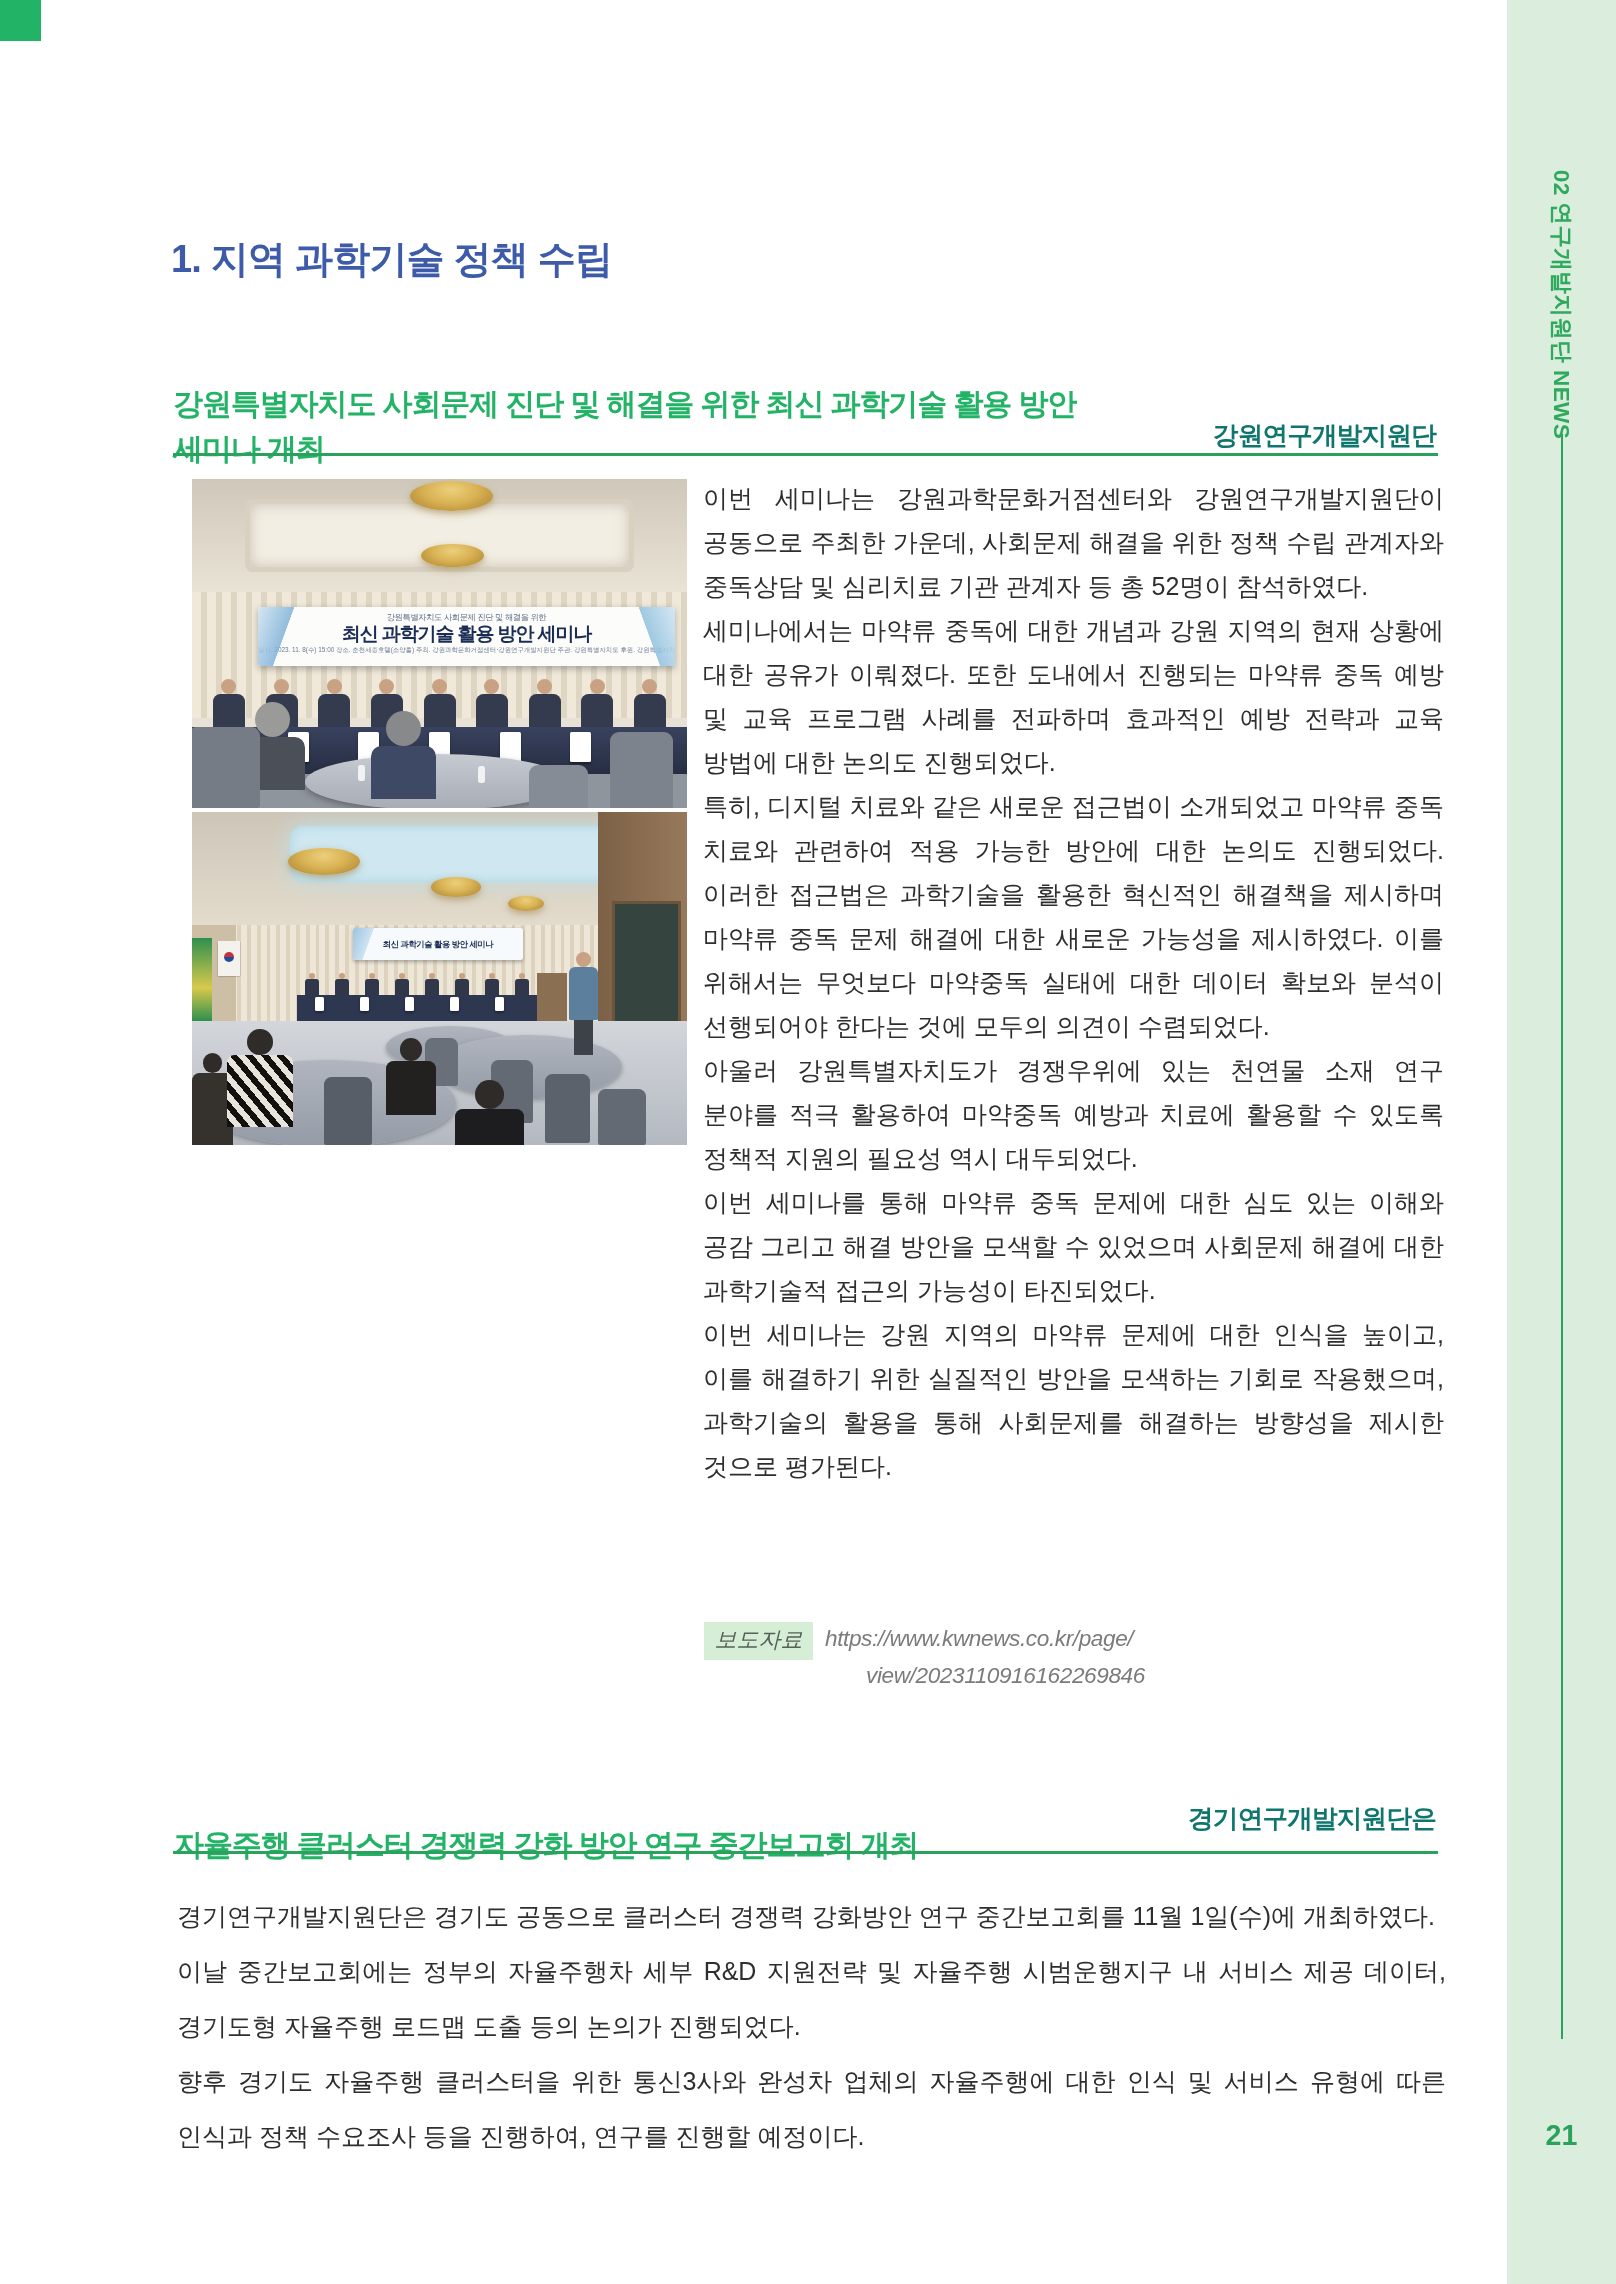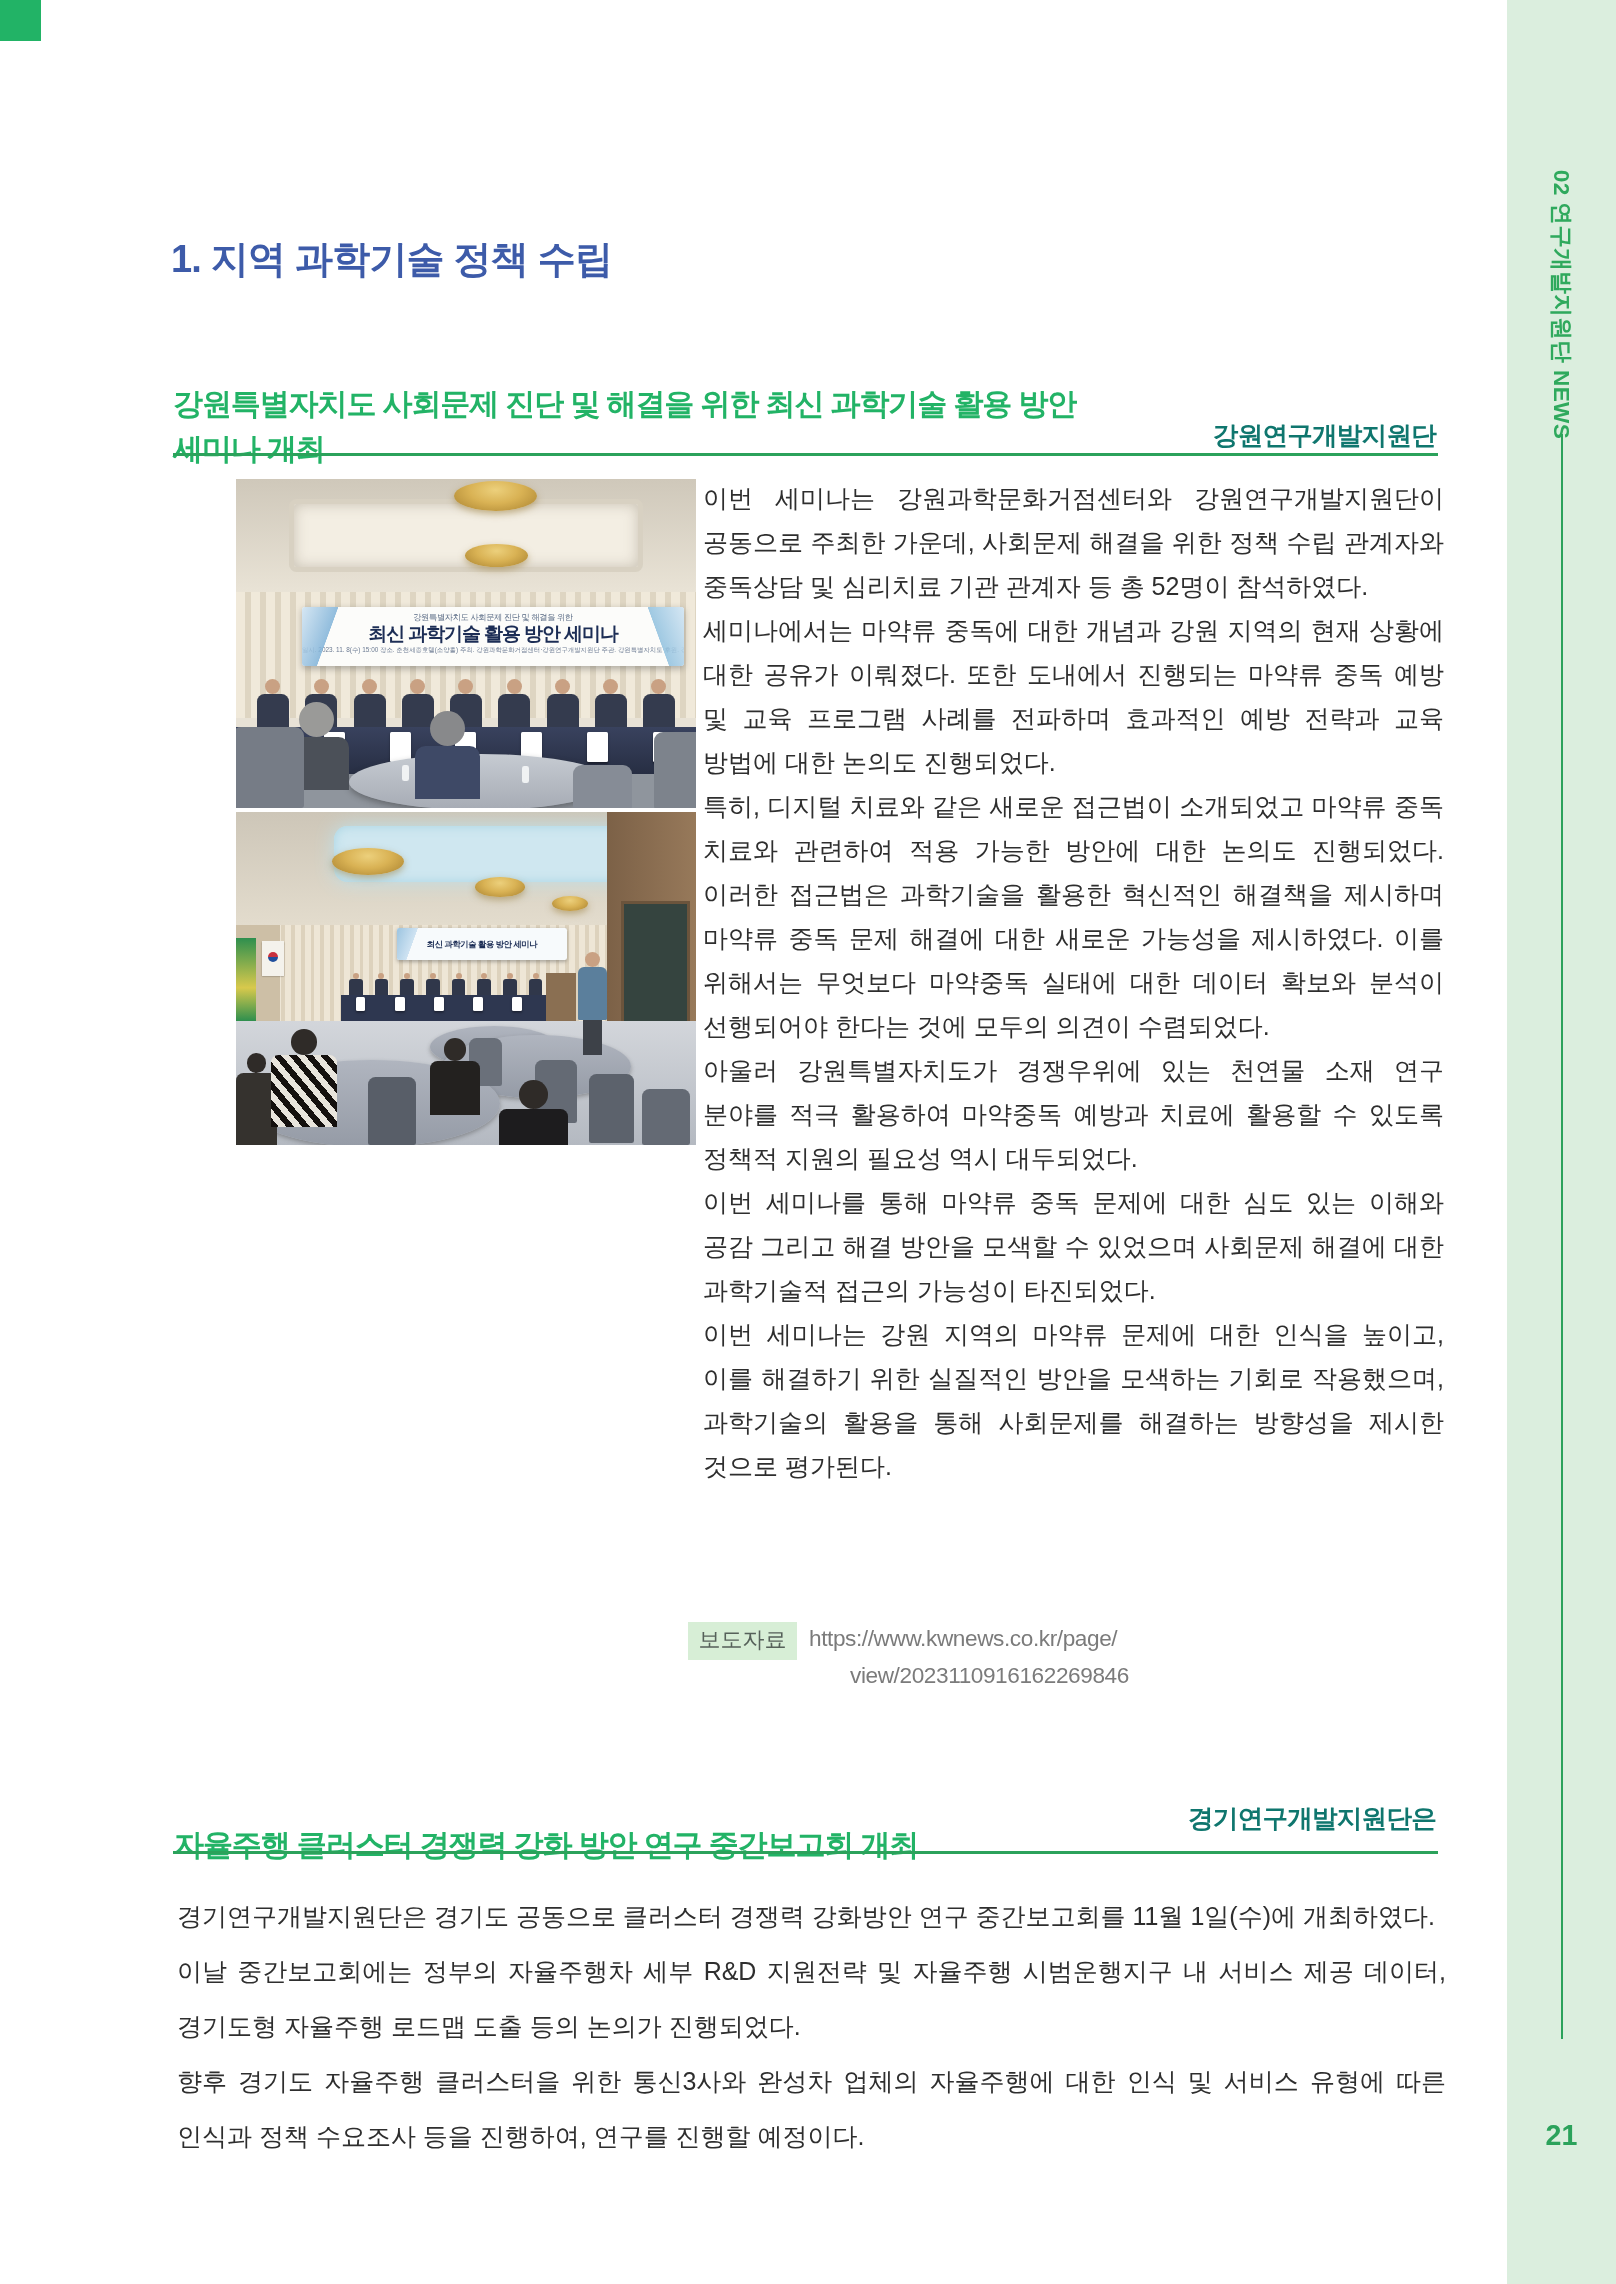--- a/index.html
+++ b/index.html
@@ -33,33 +33,33 @@
   .s2-org{right:180px;top:1801px;}
   .green-rule{position:absolute;left:173px;width:1265px;height:3px;background:#2ba25b;}
   .s1-rule{top:453px;}
   .s2-rule{top:1851px;}
 
   
   .s1-article{position:absolute;left:703px;top:476px;width:741px;font-size:25px;
         line-height:44px;text-align:justify;word-break:keep-all;color:#2e2e2e;}
   .s1-article p{margin:0;}
 
-  .source-row{position:absolute;left:688px;top:1622px;width:741px;font-size:22.6px;color:#7b7b7b;}
+  .source-row{position:absolute;left:704px;top:1622px;width:741px;font-size:22.6px;color:#7b7b7b;font-style:italic;}
   .source-badge{display:inline-block;background:#d7eed6;color:#56615a;font-size:22px;
         padding:3px 10.5px 4.5px 10.5px;margin-right:12px;vertical-align:top;}
   .source-url{display:inline-block;vertical-align:top;letter-spacing:-0.4px;line-height:33px;}
   .source-url .u2{display:block;padding-left:41px;line-height:42px;}
 
   
   .s2-article{position:absolute;left:177px;top:1889px;width:1269px;font-size:25px;
         line-height:55px;text-align:justify;word-break:keep-all;color:#2e2e2e;}
   .s2-article p{margin:0;}
 
   
-  .photo{position:absolute;left:192px;width:460px;overflow:hidden;background:#e8e2d6;margin-left:44px;}
+  .photo{position:absolute;left:192px;width:495px;overflow:hidden;background:#e8e2d6;}
   .photo1{top:479px;height:329px;}
   .photo2{top:812px;height:333px;}
 
   
   .p1-ceiling{position:absolute;left:0;top:0;right:0;height:113px;
         background:linear-gradient(180deg,#cfc8ba 0%,#e9e3d6 100%);}
   .p1-tray{position:absolute;left:53px;right:53px;top:19.5px;height:63px;background:#f3eee3;
         border:5.3px solid #d8d1c2;border-radius:7.5px;box-shadow:inset 0 0 13.5px rgba(120,110,90,.35);}
   .chandelier{position:absolute;border-radius:50%;
         background:radial-gradient(ellipse at 50% 30%,#ecd07c 0%,#d9b254 45%,#a8812f 100%);

